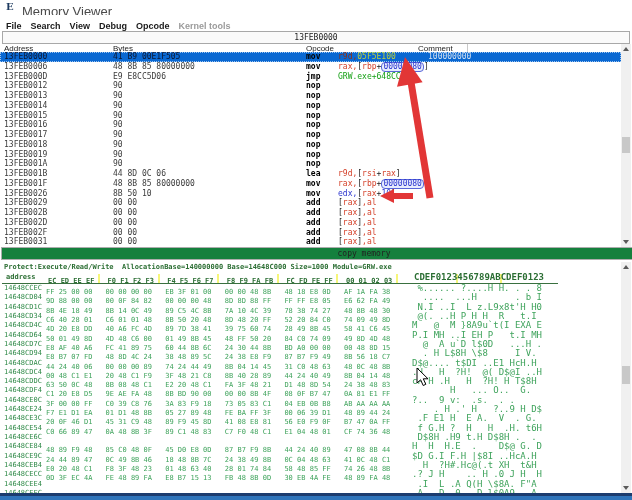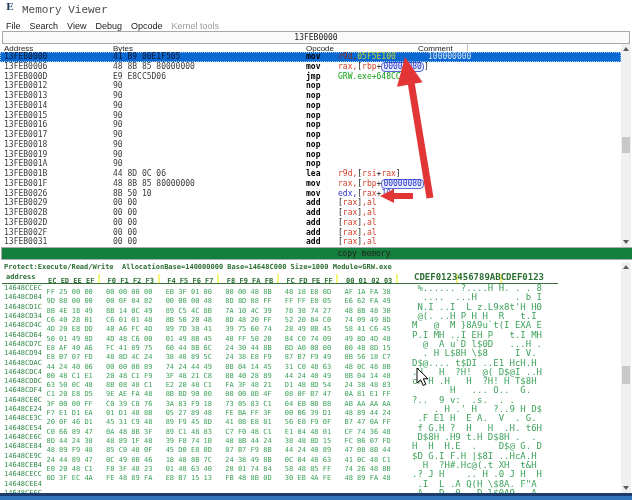--- a/index.html
+++ b/index.html
@@ -2,24 +2,24 @@
 <html><head>
 <meta charset="utf-8">
 <style>
   html,body{margin:0;padding:0;background:#fff;}
   #win{position:relative;width:632px;height:500px;overflow:hidden;background:#fff;
        font-family:"Liberation Sans",sans-serif;}
   
   .titlebar{position:absolute;left:0;top:0;width:632px;height:15px;background:#ffffff;}
   .appicon{position:absolute;left:6px;top:2px;width:10px;height:10px;color:#1d3a5f;
            font:bold 10px/10px "DejaVu Serif",serif;}
-  .title{position:absolute;left:22px;top:4px;font-size:11px;color:#4a4a4a;font-family:Liberation Mono, monospace;}
+  .title{position:absolute;left:22px;top:4px;font-size:13px;color:#4a4a4a;}
   
   .menubar{position:absolute;left:0;top:15px;width:632px;height:15px;background:#fff;padding-left:6px;box-sizing:border-box;}
-  .mitem{display:inline-block;margin-right:9px;font-size:9px;color:#1a1a1a;line-height:15px;}
+  .mitem{display:inline-block;margin-right:9px;font-size:9px;color:#1a1a1a;line-height:15px;font-weight:bold;}
   .mitem.dis{color:#9b9b9b;}
   
   .addrbar{position:absolute;left:2px;top:31px;width:626px;height:11px;background:#fafafa;
            border:1px solid #a8a8a8;text-align:center;
            font:8px/11px "DejaVu Sans Mono",monospace;color:#222;}
   
   .colheader{position:absolute;left:0;top:44px;width:620px;height:9px;background:#fff;font-size:8px;color:#222;}
   .colheader span{position:absolute;top:0;}
   .ch-div{position:absolute;top:0;height:9px;width:1px;background:#c9c9c9;}
   
@@ -43,21 +43,21 @@
   .tk-selreg{color:#8c2f16;}
   .tk-selnum{color:#bed23e;}
   
   .copybar{position:absolute;left:1px;top:247px;width:628px;height:11px;background:#15803d;
            border:1px solid #adadad;text-align:center;
            font:8px/11px "DejaVu Sans Mono",monospace;color:#222;padding-left:48px;}
   
   #hexinfo{position:absolute;left:4px;top:262px;width:600px;height:10px;
            font:bold 7px/10px "DejaVu Sans Mono",monospace;color:#2b6e33;white-space:pre;}
   #hexhead{position:absolute;left:2px;top:273px;width:556px;height:10px;border-bottom:1px solid #39703f;}
-  #hexrows{position:absolute;left:0;top:284px;width:621px;height:209px;overflow:hidden;background:#fff;text-align:center;}
+  #hexrows{position:absolute;left:0;top:284px;width:621px;height:209px;overflow:hidden;background:#fff;}
   .hrow{position:relative;height:9.32px;line-height:9.32px;}
   .hx-addr{position:absolute;left:4px;font:7px/9.32px "DejaVu Sans Mono",monospace;color:#2f8a48;white-space:pre;}
   .hx-bytes{position:absolute;left:46px;top:0;white-space:nowrap;}
   .hx-bytes b{display:inline-block;width:47.3px;margin-right:12.3px;
               font:7px/9.32px "DejaVu Sans Mono",monospace;font-weight:normal;color:#3fa35c;white-space:pre;}
   .hx-ascii{position:absolute;left:412px;font:9px/9.32px "DejaVu Sans Mono",monospace;color:#3fa35c;white-space:pre;}
   #hexhead .hx-addr,#hexhead .hx-bytes b,#hexhead .hx-ascii{font-weight:bold;color:#2b6e33;}
   .yline{position:absolute;top:274px;height:219px;width:1.5px;background:#f6f67a;z-index:0;}
   #hexrows .hrow,#hexhead{z-index:1;}
   
@@ -227,21 +227,20 @@
         <span class="hx-bytes"><b>20 0F 46 D1</b><b>45 31 C9 48</b><b>89 F9 45 8D</b><b>41 08 E8 81</b><b>56 E0 F9 0F</b><b>B7 47 0A FF</b></span>
         <span class="hx-ascii"> .F E1 H  E A.  V  . G. </span>
       </div>
       <div class="hrow">
         <span class="hx-addr">14648CE54</span>
         <span class="hx-bytes"><b>C0 66 89 47</b><b>0A 48 8B 3F</b><b>89 C1 48 83</b><b>C7 F0 48 C1</b><b>E1 04 48 01</b><b>CF 74 36 48</b></span>
         <span class="hx-ascii"> f G.H ?  H   H  .H. t6H</span>
       </div>
       <div class="hrow">
         <span class="hx-addr">14648CE6C</span>
-        <span class="hx-bytes"><b>8D 44 24 38</b><b>48 89 1F 48</b><b>39 F8 74 1B</b><b>48 8B 44 24</b><b>38 48 8D 15</b><b>FC B6 07 FD</b></span>
         <span class="hx-ascii"> D$8H .H9 t.H D$8H .  . </span>
       </div>
       <div class="hrow">
         <span class="hx-addr">14648CE84</span>
         <span class="hx-bytes"><b>48 89 F9 48</b><b>85 C0 48 0F</b><b>45 D0 E8 0D</b><b>87 B7 F9 8B</b><b>44 24 40 89</b><b>47 08 8B 44</b></span>
         <span class="hx-ascii">H  H  H.E  .    D$@ G. D</span>
       </div>
       <div class="hrow">
         <span class="hx-addr">14648CE9C</span>
         <span class="hx-bytes"><b>24 44 89 47</b><b>0C 49 8B 46</b><b>18 48 8B 7C</b><b>24 38 49 8B</b><b>0C 04 48 63</b><b>41 0C 48 C1</b></span>

